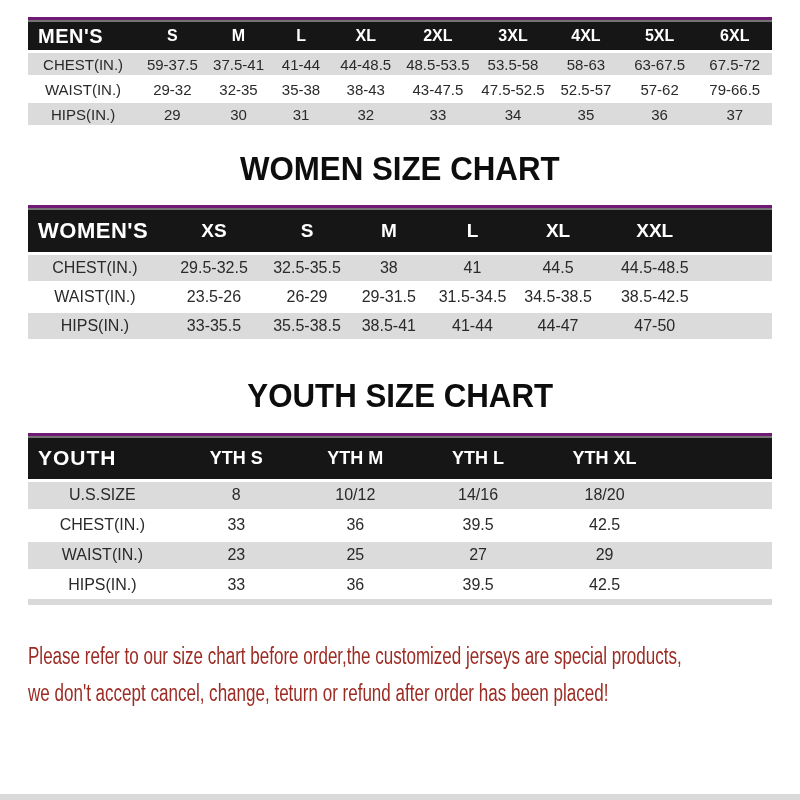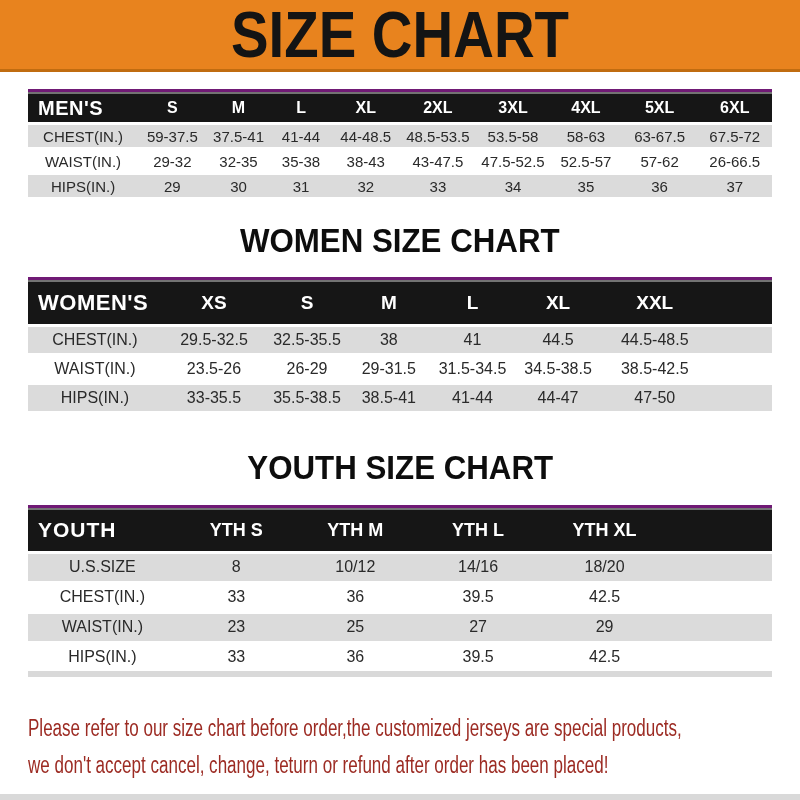--- a/index.html
+++ b/index.html
@@ -83,23 +83,20 @@
     transform: scaleX(0.74); transform-origin: left center;
   }
 
   .bottom-strip { margin-top: auto; height: 6px; background: #D9D9D9; }
 </style>
 </head>
 <body>
 
 <div class="page">
 
-  <header class="banner" style="background: rgb(232, 131, 30); border-bottom-color: rgb(192, 108, 16);">
-    <span class="banner-title">SIZE CHART</span>
-  </header>
 
   <main id="sections">
   <section class="chart-section t0">
     <div class="table-wrap">
       <table class="size-table">
         <colgroup>
               <col style="width: 14.8%;">
               <col style="width: 9.2%;">
               <col style="width: 8.6%;">
               <col style="width: 8.2%;">
@@ -140,21 +137,21 @@
               <tr class="white">
                 <td>WAIST(IN.)</td>
                 <td>29-32</td>
                 <td>32-35</td>
                 <td>35-38</td>
                 <td>38-43</td>
                 <td>43-47.5</td>
                 <td>47.5-52.5</td>
                 <td>52.5-57</td>
                 <td>57-62</td>
-                <td>26-66.5</td>
+                <td>79-66.5</td>
               </tr>
               <tr class="gray">
                 <td>HIPS(IN.)</td>
                 <td>29</td>
                 <td>30</td>
                 <td>31</td>
                 <td>32</td>
                 <td>33</td>
                 <td>34</td>
                 <td>35</td>

